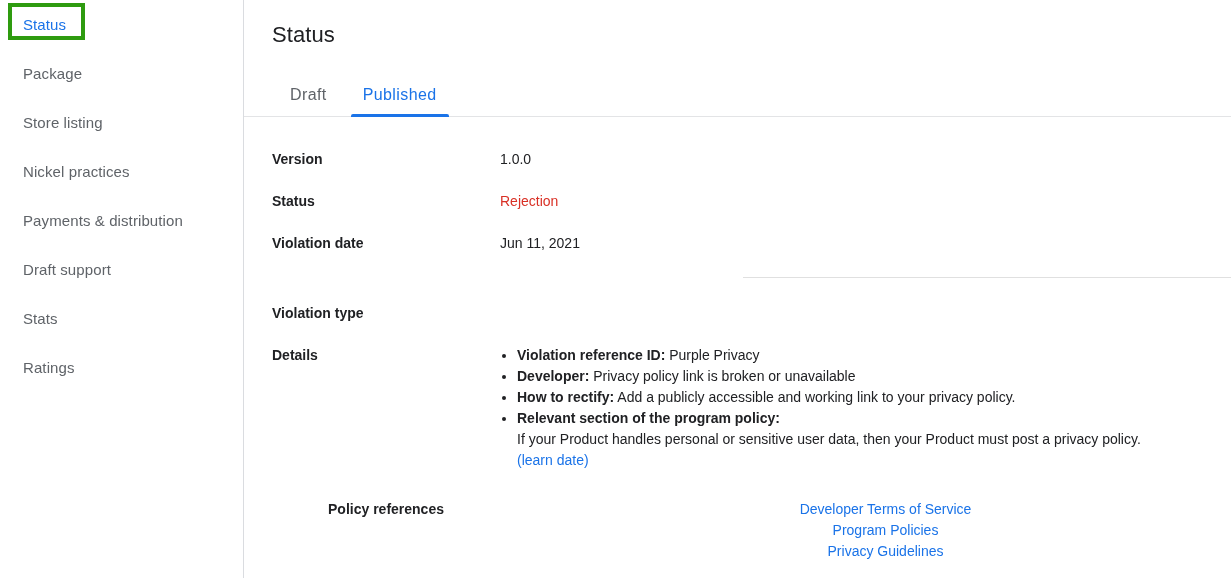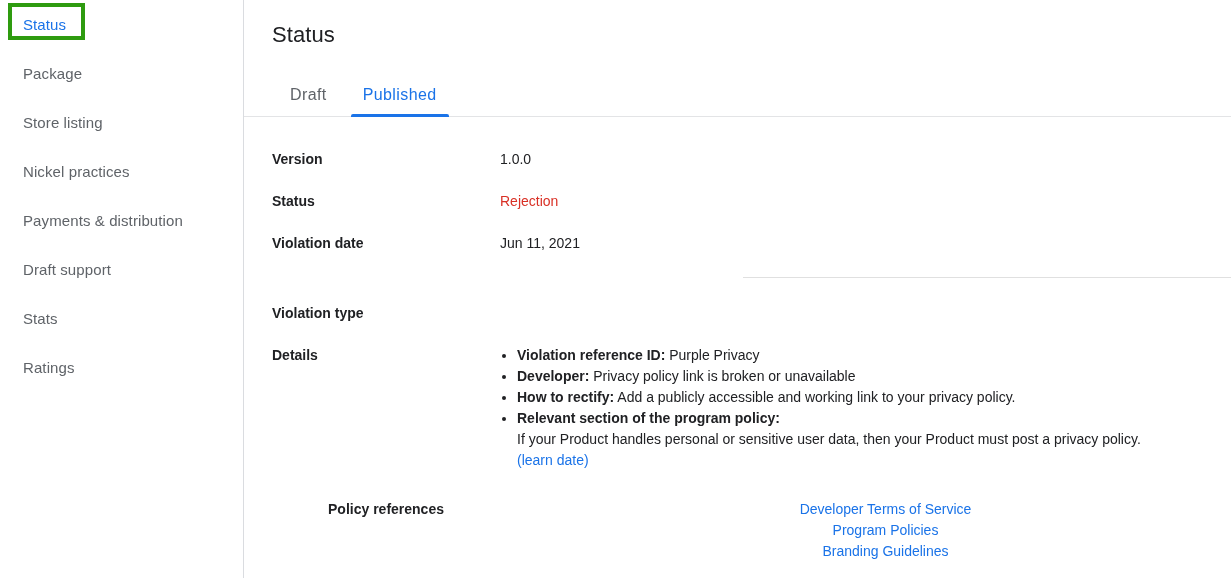--- a/index.html
+++ b/index.html
@@ -282,20 +282,20 @@
           </ul>
         </div>
       </div>
 
       <div class="row row-policy">
         <div class="row-label">Policy references</div>
         <div class="row-value">
           <div class="policy-links">
             <a class="link">Developer Terms of Service</a>
             <a class="link">Program Policies</a>
-            <a class="link">Branding Guidelines</a>
+            <a class="link">Privacy Guidelines</a>
           </div>
         </div>
       </div>
 
     </section>
   </main>
 </div>
 
 </body></html>

